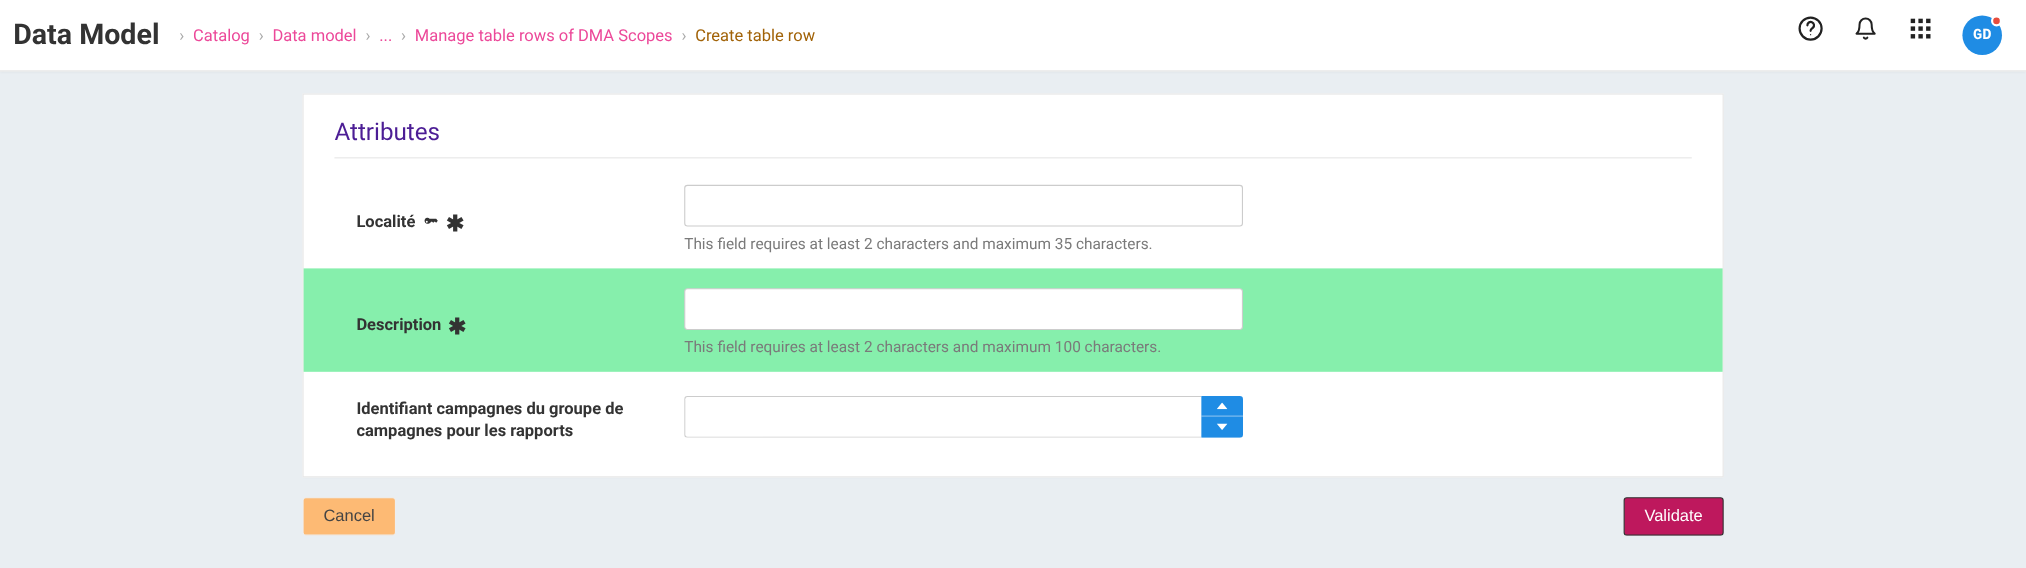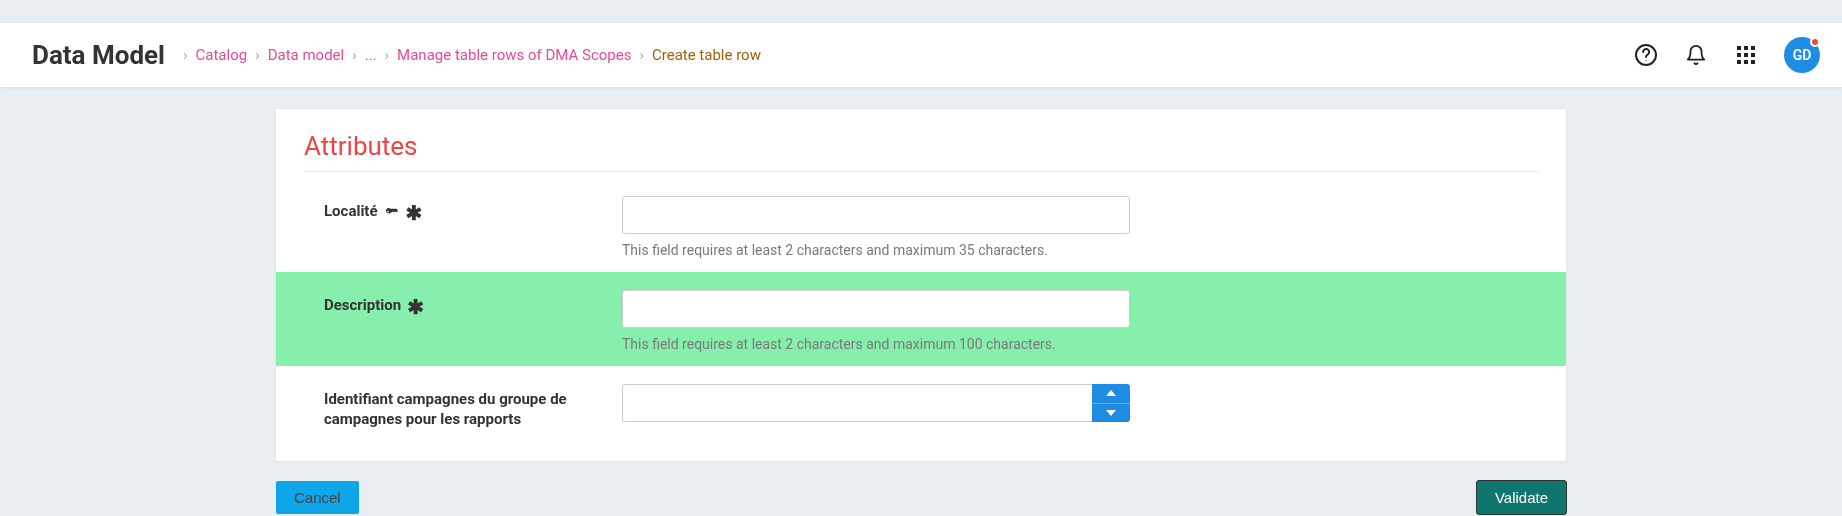--- a/index.html
+++ b/index.html
@@ -8,23 +8,22 @@
       background: #e9eef2;
       color: #333;
       width: 1842px;
     }
     .topbar {
       background: #fff;
       border-bottom: 1px solid #e1e1e1;
       display: flex;
       align-items: center;
       justify-content: space-between;
-      padding: 14px 22px 14px 32px;
+      padding: 14px 22px 14px 12px;
       box-shadow: 0 1px 2px rgba(0,0,0,0.03);
-      margin-top: 23px;
     }
     .topbar-left {
       display: flex;
       align-items: center;
       gap: 18px;
     }
     .app-title {
       font-size: 26px;
       font-weight: 700;
       color: #333;
@@ -44,22 +43,22 @@
       color: #ec4899;
       cursor: pointer;
     }
     .breadcrumb .crumb.current {
       color: #a16207;
       font-weight: 400;
       cursor: default;
     }
     .topbar-right {
       display: flex;
-      align-items: center;
       gap: 26px;
+      font-family: Liberation Mono, monospace;
     }
     .icon-btn {
       width: 24px;
       height: 24px;
       display: flex;
       align-items: center;
       justify-content: center;
       cursor: pointer;
       position: relative;
     }
@@ -91,30 +90,30 @@
       width: 1292px;
       margin: 20px auto 0 auto;
     }
     .panel {
       background: #fff;
       border: 1px solid #e6e6e6;
       box-shadow: 0 1px 2px rgba(0,0,0,0.02);
       padding: 22px 28px 18px 28px;
     }
     .panel-title {
-      font-size: 26px;
-      color: #ef4444;
+      font-size: 22px;
+      color: #4c1d95;
       font-weight: 400;
       padding-bottom: 10px;
       border-bottom: 1px solid #e6e6e6;
       margin-bottom: 6px;
     }
     .form-row {
       display: flex;
-      align-items: flex-start;
+      align-items: center;
       padding: 18px 0 14px 20px;
     }
     .form-row.highlight {
       background: #86efac;
       margin-left: -28px;
       margin-right: -28px;
       padding-left: 48px;
       padding-right: 28px;
     }
     .form-label-col {
@@ -198,26 +197,26 @@
       margin-top: 18px;
     }
     .btn {
       padding: 8px 18px;
       font-size: 15px;
       border-radius: 3px;
       cursor: pointer;
       border: 1px solid transparent;
     }
     .btn-cancel {
-      background: #0ea5e9;
+      background: #fdba74;
       border: 1px solid #eee;
       color: #444;
     }
     .btn-validate {
-      background: #0f766e;
+      background: #be185d;
       color: #fff;
       border: 1px solid #333;
     }
   </style>
 </head>
 <body>
 
 <div class="topbar">
   <div class="topbar-left">
     <div class="app-title">Data Model</div>

